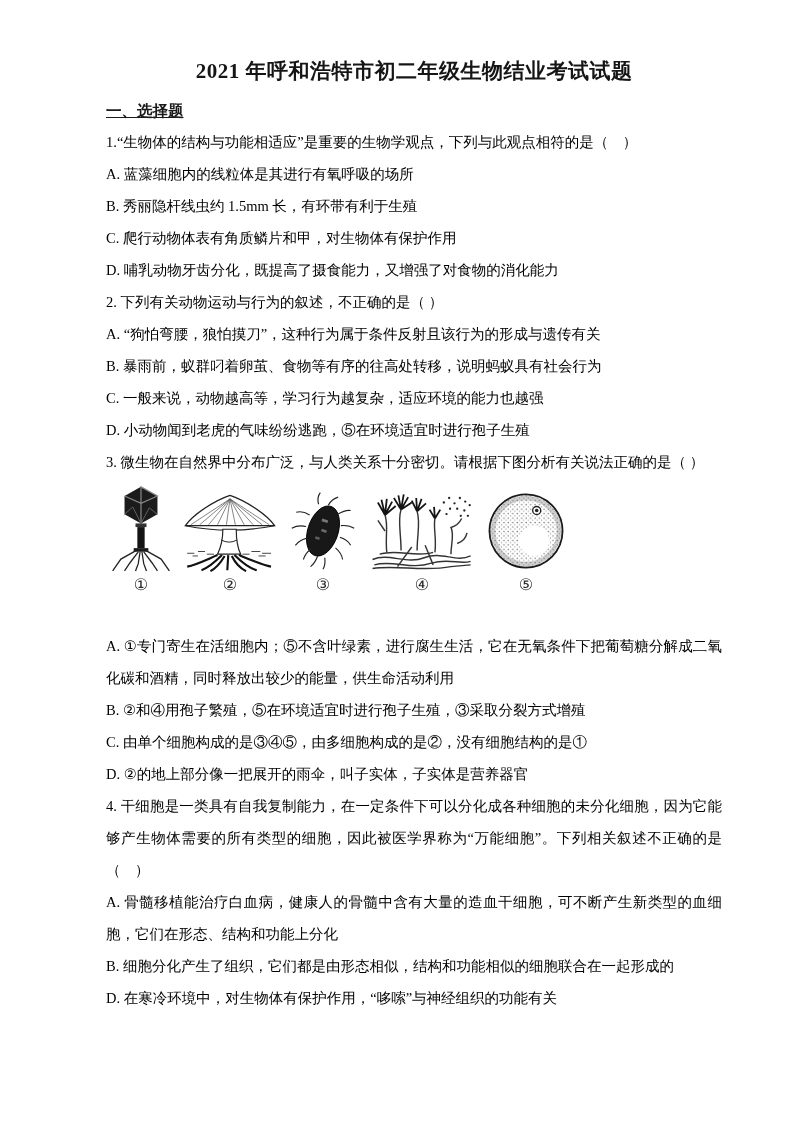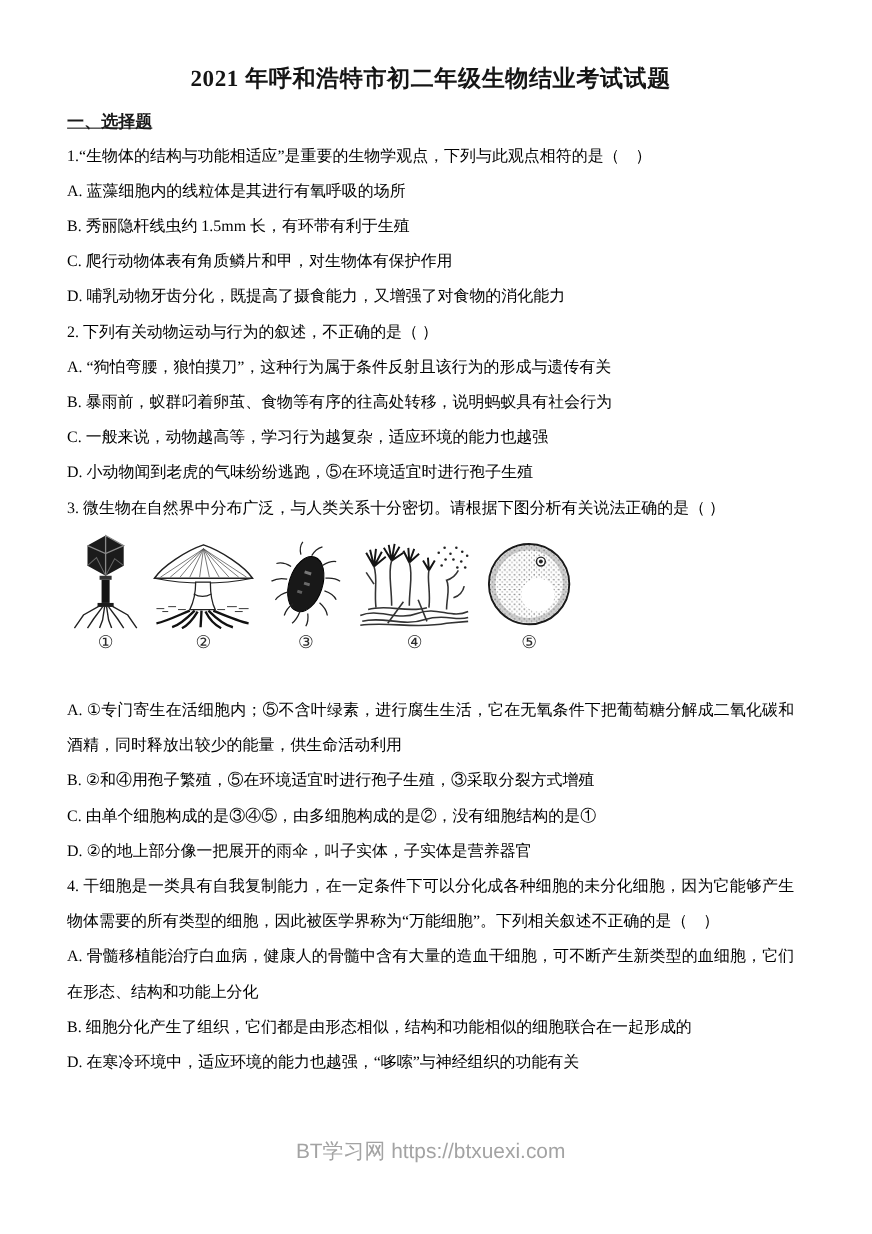--- a/index.html
+++ b/index.html
@@ -3,21 +3,21 @@
 <meta charset="utf-8">
 <style>
   html, body { margin: 0; padding: 0; }
   body {
     width: 793px; height: 1122px;
     background: #ffffff;
     font-family: "Liberation Serif", "DejaVu Serif", serif;
     color: #222222;
     overflow: hidden;
   }
-  .page { padding: 56px 71px 0 61px; box-sizing: border-box; }
+  .page { padding: 56px 71px 0 106px; box-sizing: border-box; }
   h1.title {
     font-size: 21px; line-height: 30px; font-weight: bold;
     text-align: center; margin: 0 0 10px 0; color: #151515; letter-spacing: 0.5px;
   }
   h2.section {
     font-size: 15.5px; line-height: 30px; font-weight: bold;
     margin: 0; color: #1a1a1a; text-decoration: underline;
   }
   p.line {
     font-size: 14.5px; line-height: 32px; margin: 0;
@@ -209,17 +209,16 @@
   </div>
 
   <p class="line">A. ①专门寄生在活细胞内；⑤不含叶绿素，进行腐生生活，它在无氧条件下把葡萄糖分解成二氧化碳和酒精，同时释放出较少的能量，供生命活动利用</p>
   <p class="line">B. ②和④用孢子繁殖，⑤在环境适宜时进行孢子生殖，③采取分裂方式增殖</p>
   <p class="line">C. 由单个细胞构成的是③④⑤，由多细胞构成的是②，没有细胞结构的是①</p>
   <p class="line">D. ②的地上部分像一把展开的雨伞，叫子实体，子实体是营养器官</p>
 
   <p class="line">4. 干细胞是一类具有自我复制能力，在一定条件下可以分化成各种细胞的未分化细胞，因为它能够产生物体需要的所有类型的细胞，因此被医学界称为“万能细胞”。下列相关叙述不正确的是（　）</p>
   <p class="line">A. 骨髓移植能治疗白血病，健康人的骨髓中含有大量的造血干细胞，可不断产生新类型的血细胞，它们在形态、结构和功能上分化</p>
   <p class="line">B. 细胞分化产生了组织，它们都是由形态相似，结构和功能相似的细胞联合在一起形成的</p>
-  <p class="line">D. 在寒冷环境中，适应环境的能力也越强，“哆嗦”与神经组织的功能有关</p>
-
-  <div class="footer">BT学习网 https://btxuexi.com</div>
+  <p class="line">D. 在寒冷环境中，对生物体有保护作用，“哆嗦”与神经组织的功能有关</p>
+
 
 </div>
 
 </body></html>

